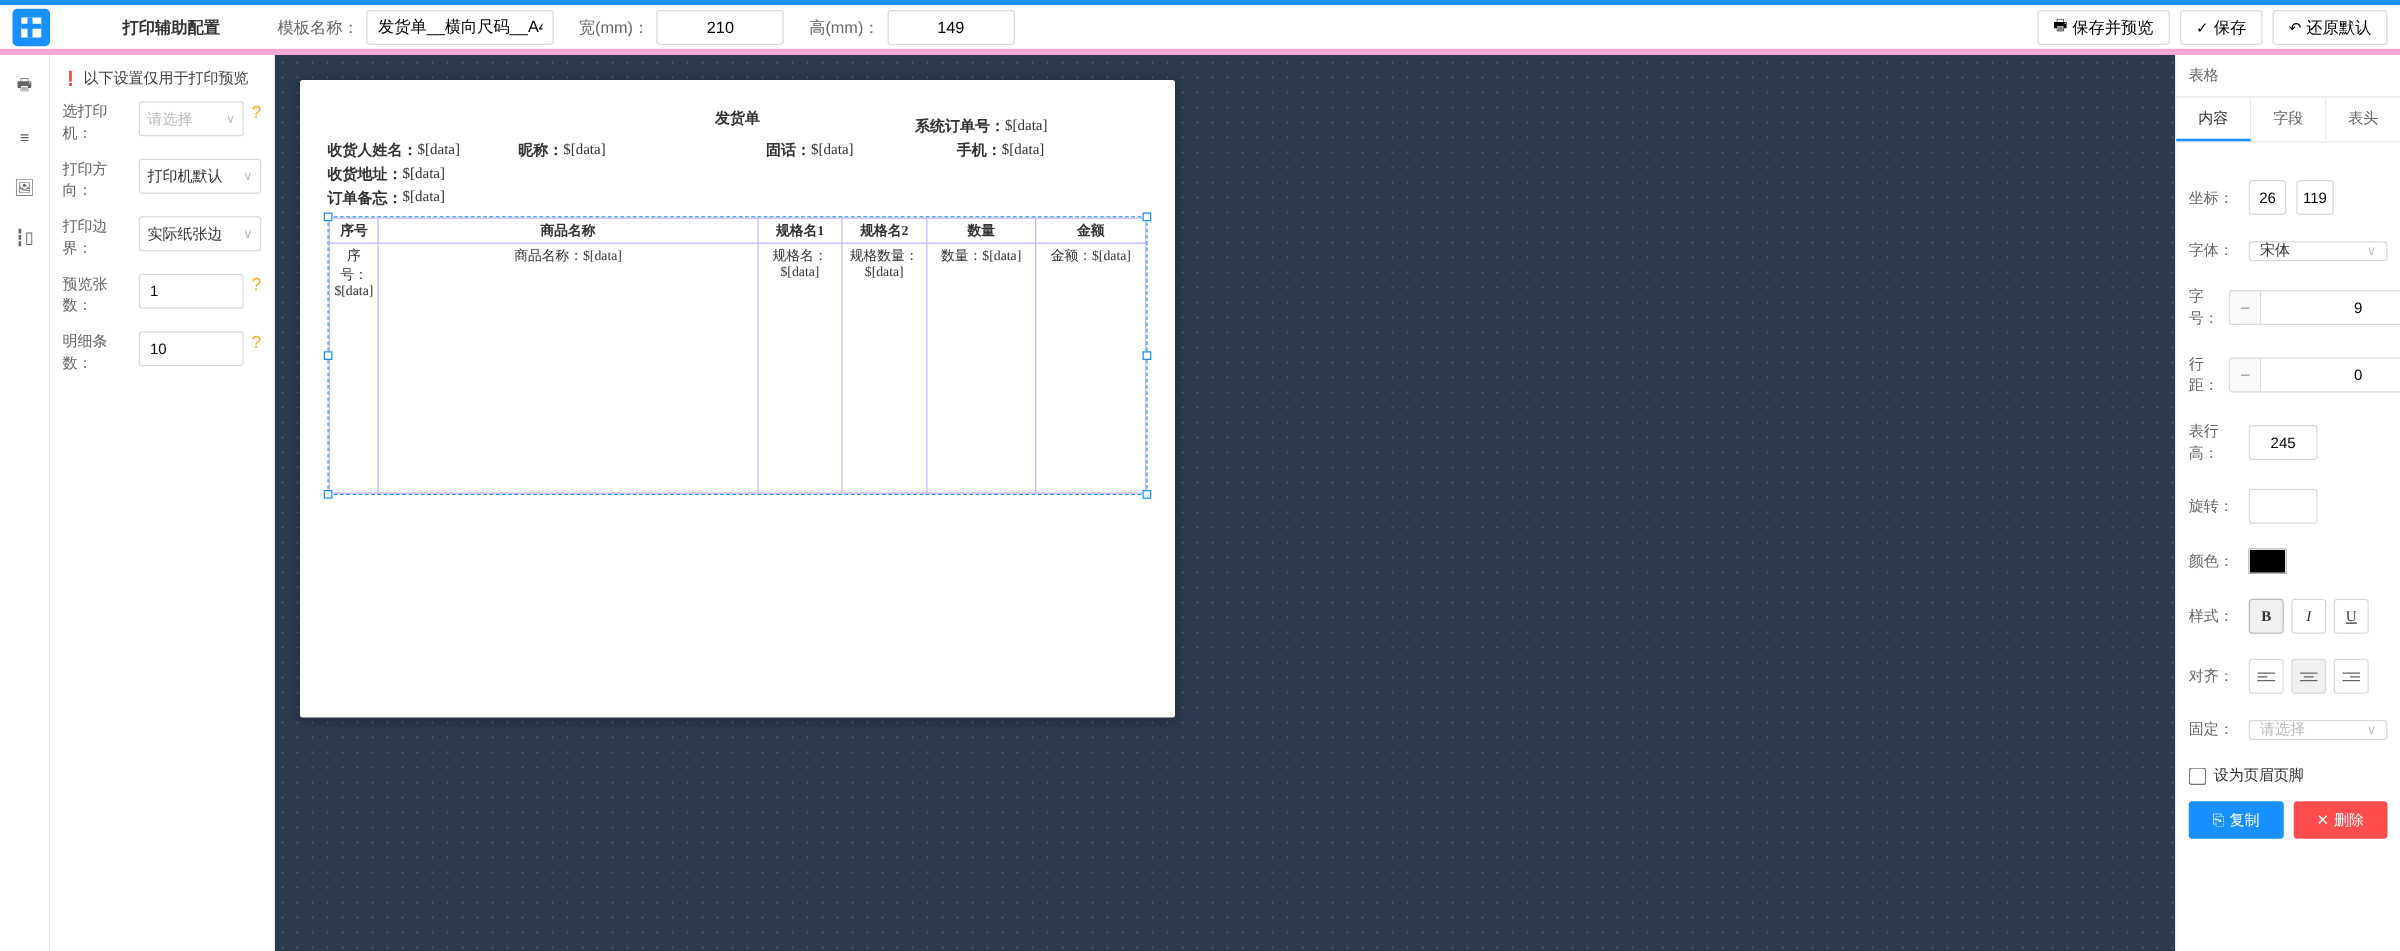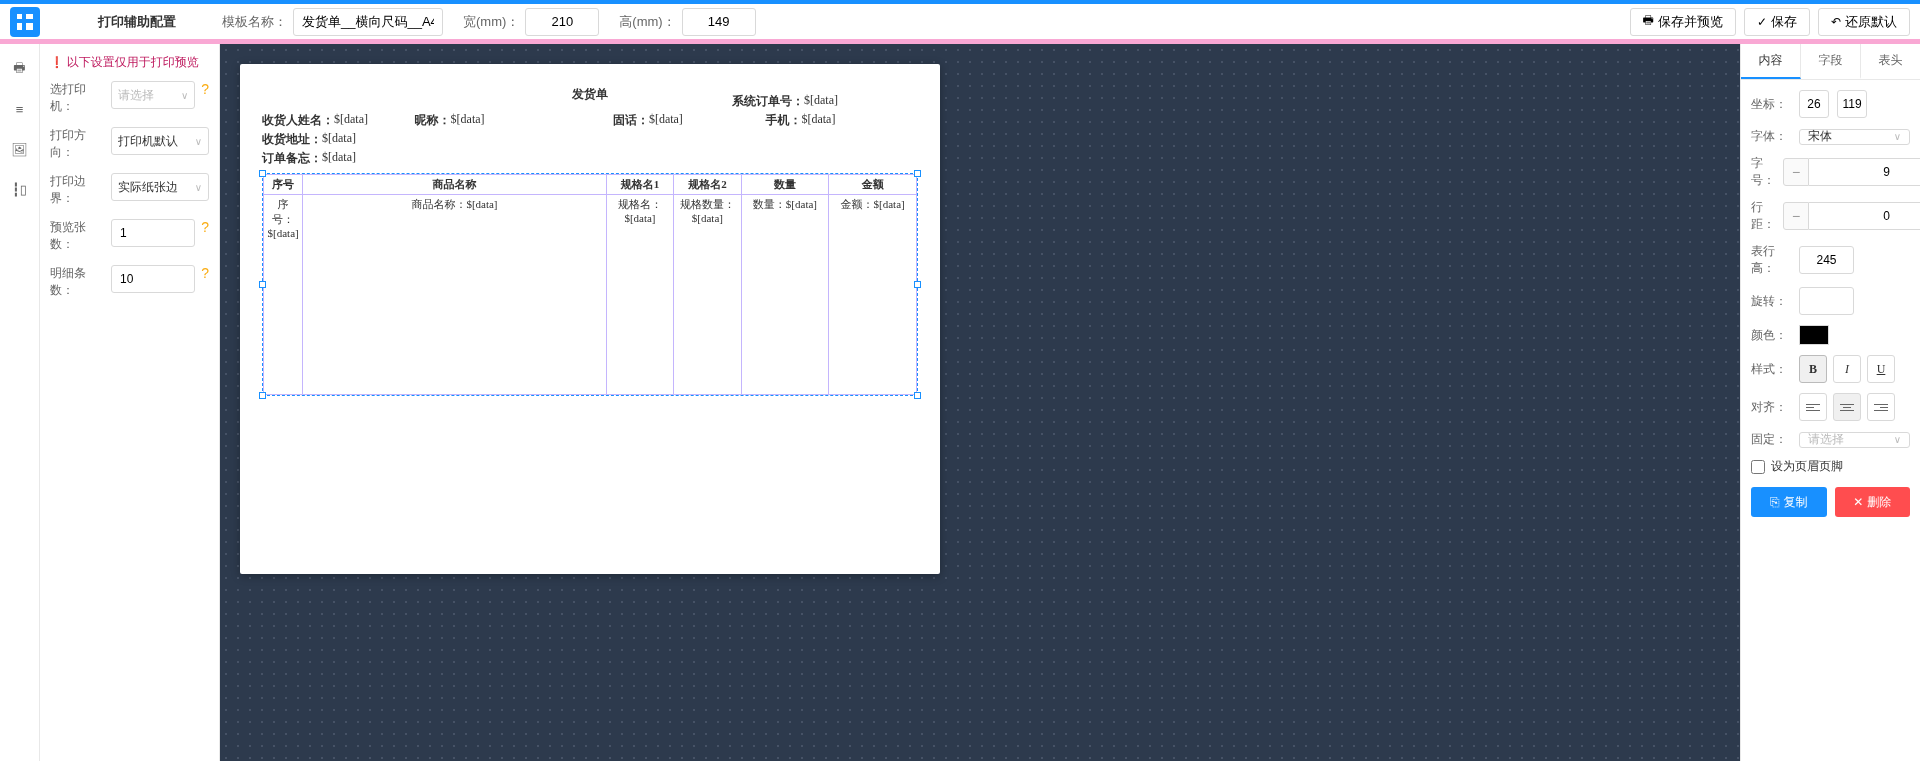--- a/index.html
+++ b/index.html
@@ -13,35 +13,35 @@
     .logo-box { width: 30px; height: 30px; background: #1890ff; border-radius: 4px; display: flex; align-items: center; justify-content: center; margin-right: 12px; }
     .logo-inner { width: 16px; height: 16px; background: #fff; position: relative; }
     .logo-inner::before, .logo-inner::after { content: ''; position: absolute; background: #1890ff; }
     .logo-inner::before { top: 5px; left: 0; right: 0; height: 4px; }
     .logo-inner::after { left: 5px; top: 0; bottom: 0; width: 4px; }
     .header-title { font-weight: bold; width: 170px; text-align: center; }
     .field-group { display: flex; align-items: center; gap: 6px; margin-right: 20px; }
     .field-label { color: #666; }
     .field-input { height: 28px; border: 1px solid #d9d9d9; border-radius: 3px; padding: 0 8px; font-size: 13px; }
     .field-input.w130 { width: 150px; }
-    .field-input.w70 { width: 74px; text-align: center; }
+    .field-input.w70 { width: 102px; text-align: center; }
     .flex-spacer { flex: 1; }
     .btn { height: 28px; padding: 0 12px; border: 1px solid #d9d9d9; background: #fff; border-radius: 3px; cursor: pointer; display: inline-flex; align-items: center; gap: 4px; font-size: 13px; margin-left: 8px; }
     .btn .ico { font-size: 12px; }
     
     
     .main { display: flex; height: calc(100vh - 44px); }
     
     
     .left-icons { width: 40px; background: #fff; border-right: 1px solid #e8e8e8; display: flex; flex-direction: column; align-items: center; padding-top: 15px; gap: 20px; }
     .left-icon { width: 20px; height: 20px; color: #666; cursor: pointer; display: flex; align-items: center; justify-content: center; }
     
     
     .left-panel { width: 180px; padding: 10px; border-right: 1px solid #e8e8e8; }
-    .notice { color: #be185d; font-size: 12px; margin-bottom: 10px; display: flex; align-items: center; gap: 3px; }
+    .notice { color: #404040; font-size: 12px; margin-bottom: 10px; display: flex; align-items: center; gap: 3px; }
     .notice::before { content: '❗'; font-size: 11px; }
     .cfg-row { display: flex; align-items: flex-start; gap: 6px; margin-bottom: 12px; }
     .cfg-label { width: 55px; color: #666; font-size: 12px; }
     .cfg-select { flex: 1; height: 28px; border: 1px solid #d9d9d9; border-radius: 3px; padding: 0 6px; font-size: 12px; color: #bbb; position: relative; display: flex; align-items: center; min-width: 0; }
     .cfg-select.has-value { color: #333; }
     .cfg-select::after { content: '∨'; position: absolute; right: 6px; color: #bbb; font-size: 10px; }
     .cfg-input { flex: 1; height: 28px; border: 1px solid #d9d9d9; border-radius: 3px; padding: 0 8px; font-size: 12px; min-width: 0; }
     .q-icon { color: #faad14; font-size: 14px; }
     
     
@@ -68,21 +68,21 @@
     .data-table .body-row td { height: 200px; }
     
     
     .right-panel { width: 180px; border-left: 1px solid #e8e8e8; font-size: 12px; }
     .rp-title { padding: 8px 10px; color: #666; border-bottom: 1px solid #e8e8e8; }
     .tabs { display: flex; border-bottom: 1px solid #e8e8e8; }
     .tab { flex: 1; text-align: center; padding: 8px 0; cursor: pointer; color: #666; border-right: 1px solid #e8e8e8; border-bottom: 2px solid transparent; }
     .tab:last-child { border-right: none; }
     .tab.active { border-bottom-color: #1890ff; color: #333; }
     .rp-body { padding: 10px; }
-    .rp-row { display: flex; align-items: center; gap: 8px; margin-bottom: 10px; }
+    .rp-row { display: flex; align-items: center; gap: 8px; margin-bottom: 10px; margin-top: 20px; }
     .rp-label { width: 40px; color: #666; }
     .rp-input { width: 55px; height: 28px; border: 1px solid #d9d9d9; border-radius: 3px; text-align: center; font-size: 12px; }
     .rp-input.w50 { width: 30px; }
     .rp-select { flex: 1; height: 16px; border: 1px solid #d9d9d9; border-radius: 3px; padding: 0 8px; display: flex; align-items: center; position: relative; }
     .rp-select::after { content: '∨'; position: absolute; right: 8px; color: #bbb; font-size: 10px; }
     .stepper { display: flex; flex: 1; }
     .step-btn { width: 26px; height: 28px; border: 1px solid #d9d9d9; background: #fafafa; cursor: pointer; display: flex; align-items: center; justify-content: center; color: #999; font-size: 14px; }
     .step-btn:first-child { border-radius: 3px 0 0 3px; }
     .step-btn:last-child { border-radius: 0 3px 3px 0; }
     .step-input { flex: 1; height: 28px; border: 1px solid #d9d9d9; border-left: none; border-right: none; text-align: center; font-size: 12px; min-width: 0; }
@@ -239,20 +239,21 @@
             <td>数量：$[data]</td>
             <td>金额：$[data]</td>
           </tr>
             </tbody>
         </table>
       </div>
     </div>
   </div>
 
   <div class="right-panel">
+    <div class="rp-title">表格</div>
     <div class="tabs">
       <div class="tab active">内容</div>
       <div class="tab">字段</div>
       <div class="tab">表头</div>
     </div>
     <div class="rp-body">
       <div class="rp-row">
         <span class="rp-label">坐标：</span>
         <input class="rp-input w50" value="26" style="">
         <input class="rp-input w50" value="119" style="">

